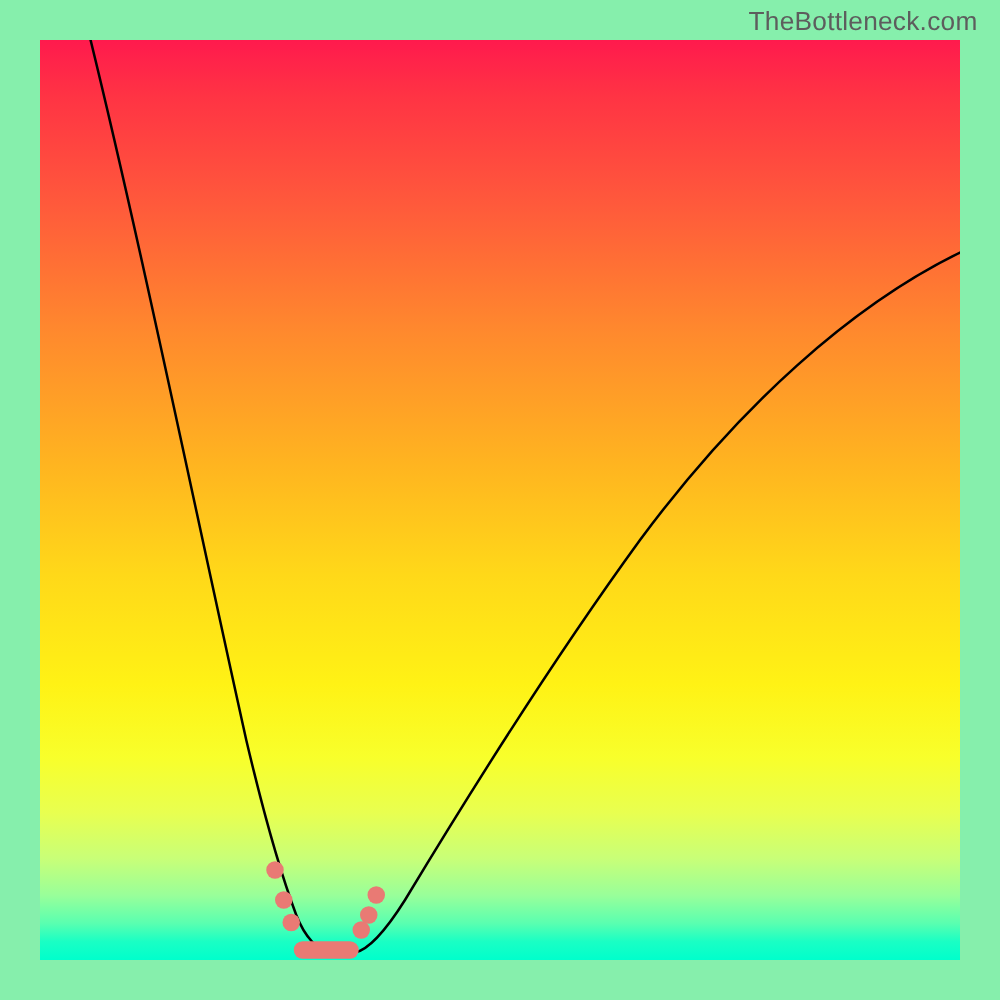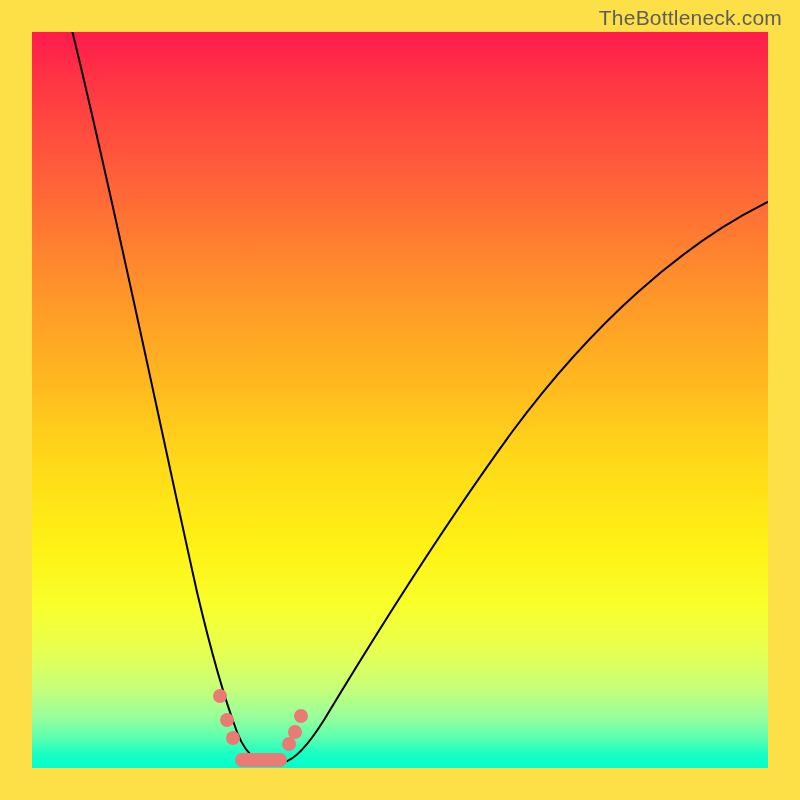--- a/index.html
+++ b/index.html
@@ -7,21 +7,21 @@
     padding: 0;
     width: 800px;
     height: 800px;
     overflow: hidden;
     background: #000;
     font-family: Arial, Helvetica, sans-serif;
   }
   .frame {
     position: absolute;
     inset: 0;
-    background: #fde047;
+    background: #86efac;
   }
   .plot {
     position: absolute;
     left: 32px;
     top: 32px;
     width: 736px;
     height: 736px;
     overflow: hidden;
   }
   .gradient {

